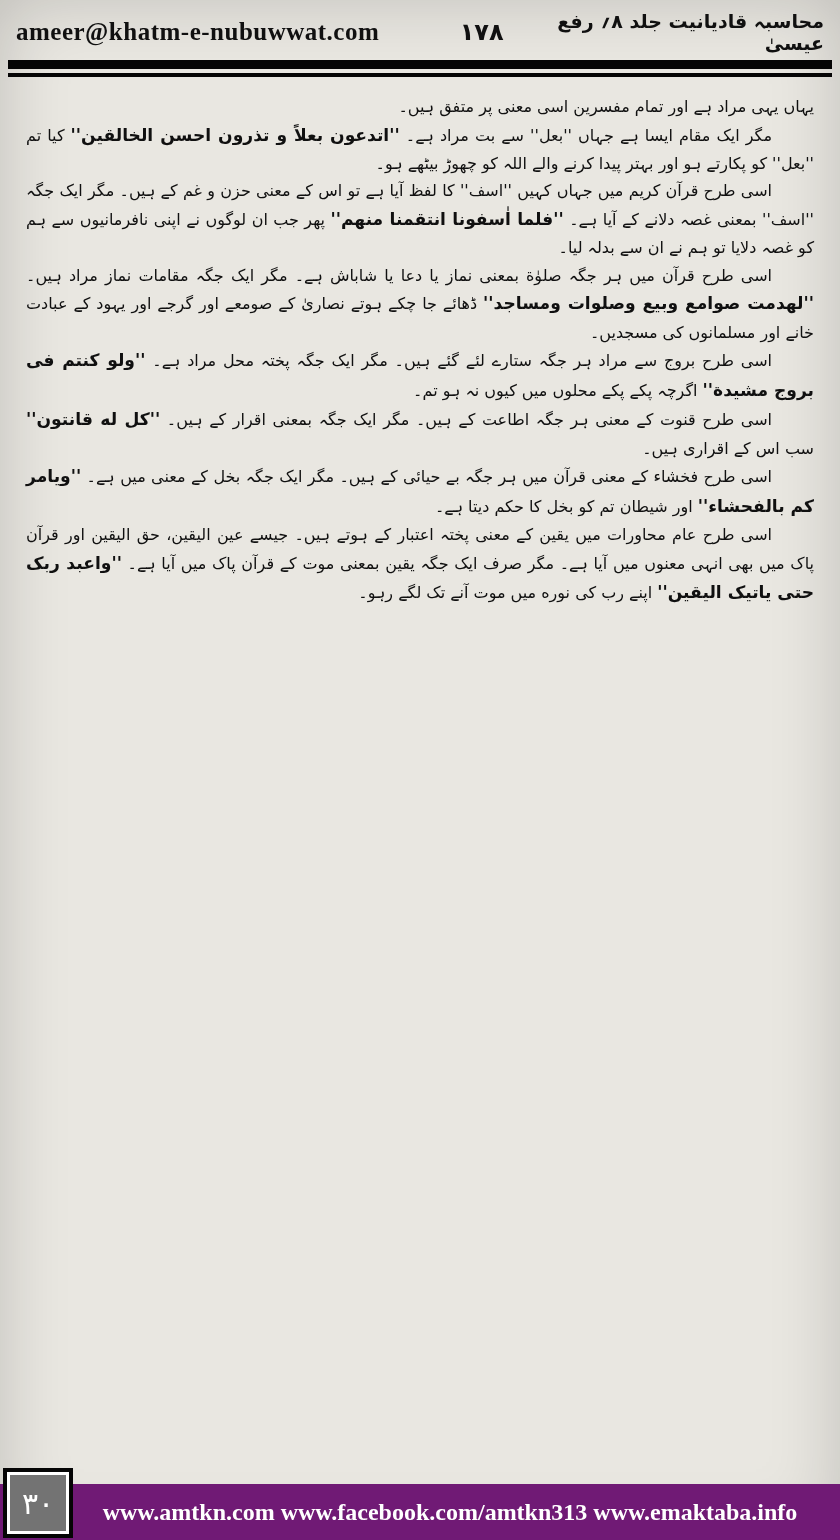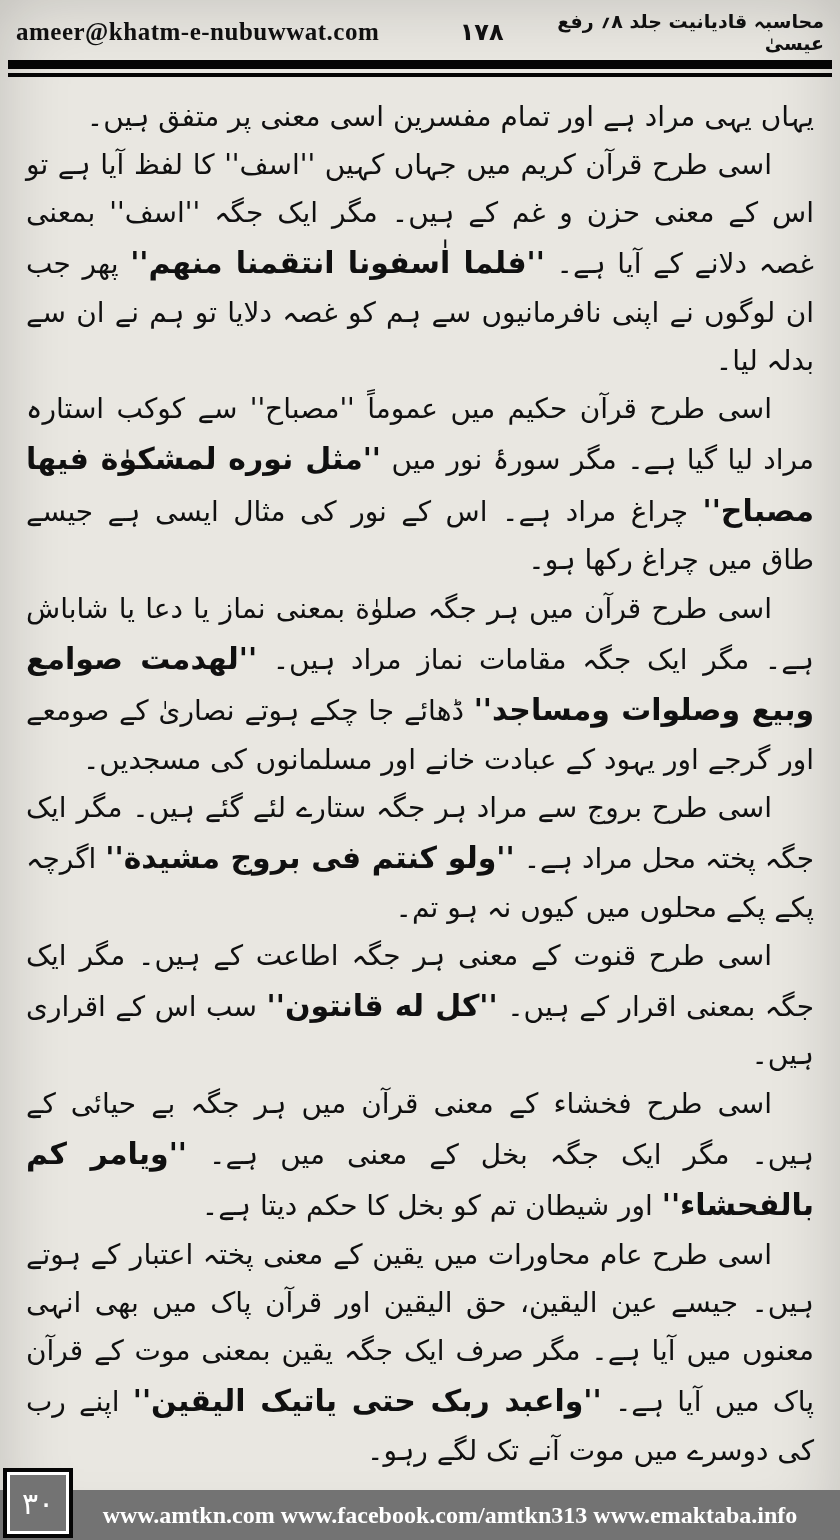--- a/index.html
+++ b/index.html
@@ -34,35 +34,35 @@
   .header-rule{
     margin:4px 8px 0 8px;
     height:4px;
     border-top:9px solid #050505;
     border-bottom:4px solid #050505;
   }
   
   .body-text{
     direction:rtl;
     padding:16px 26px 0 26px;
-    font-size:28px;
+    font-size:16px;
     line-height:1.72;
     text-align:justify;
   }
   .body-text p{margin:0;}
   .body-text p.indent{text-indent:42px;}
   .quran{
     font-weight:bold;
     font-size:1.07em;
   }
   
   .footer{
     position:absolute;left:0;right:0;bottom:0;
-    height:50px;
-    background:#737373;
+    height:56px;
+    background:#701a75;
     display:flex;align-items:center;justify-content:center;
   }
   .footer-links{
     color:#ffffff;
     font-family:"Liberation Serif",serif;
     font-weight:bold;
     font-size:24px;
     white-space:nowrap;
     direction:ltr;
     padding-left:60px;
@@ -89,27 +89,27 @@
   <div class="header">
     <div class="header-email">ameer@khatm-e-nubuwwat.com</div>
     <div class="header-pagenum">۱۷۸</div>
     <div class="header-title">محاسبہ قادیانیت جلد ۸؍ رفع عیسیٰ</div>
   </div>
 
   <div class="header-rule"></div>
 
   <div class="body-text">
       <p><span>یہاں یہی مراد ہے اور تمام مفسرین اسی معنی پر متفق ہیں۔</span></p>
+      <p class="indent"><span>مگر ایک مقام ایسا ہے جہاں ''بعل'' سے بت مراد ہے۔ </span><span class="quran">''اتدعون بعلاً و تذرون احسن الخالقین''</span><span> کیا تم ''بعل'' کو پکارتے ہو اور بہتر پیدا کرنے والے اللہ کو چھوڑ بیٹھے ہو۔</span></p>
       <p class="indent"><span>اسی طرح قرآن کریم میں جہاں کہیں ''اسف'' کا لفظ آیا ہے تو اس کے معنی حزن و غم کے ہیں۔ مگر ایک جگہ ''اسف'' بمعنی غصہ دلانے کے آیا ہے۔ </span><span class="quran">''فلما اٰسفونا انتقمنا منهم''</span><span> پھر جب ان لوگوں نے اپنی نافرمانیوں سے ہم کو غصہ دلایا تو ہم نے ان سے بدلہ لیا۔</span></p>
-      <p class="indent"><span>اسی طرح قرآن حکیم میں عموماً ''مصباح'' سے کوکب استارہ مراد لیا گیا ہے۔ مگر سورۂ نور میں </span><span class="quran">''مثل نوره لمشکوٰة فیها مصباح''</span><span> چراغ مراد ہے۔ اس کے نور کی مثال ایسی ہے جیسے طاق میں چراغ رکھا ہو۔</span></p>
       <p class="indent"><span>اسی طرح قرآن میں ہر جگہ صلوٰة بمعنی نماز یا دعا یا شاباش ہے۔ مگر ایک جگہ مقامات نماز مراد ہیں۔ </span><span class="quran">''لهدمت صوامع وبیع وصلوات ومساجد''</span><span> ڈھائے جا چکے ہوتے نصاریٰ کے صومعے اور گرجے اور یہود کے عبادت خانے اور مسلمانوں کی مسجدیں۔</span></p>
       <p class="indent"><span>اسی طرح بروج سے مراد ہر جگہ ستارے لئے گئے ہیں۔ مگر ایک جگہ پختہ محل مراد ہے۔ </span><span class="quran">''ولو کنتم فی بروج مشیدة''</span><span> اگرچہ پکے پکے محلوں میں کیوں نہ ہو تم۔</span></p>
       <p class="indent"><span>اسی طرح قنوت کے معنی ہر جگہ اطاعت کے ہیں۔ مگر ایک جگہ بمعنی اقرار کے ہیں۔ </span><span class="quran">''کل له قانتون''</span><span> سب اس کے اقراری ہیں۔</span></p>
       <p class="indent"><span>اسی طرح فخشاء کے معنی قرآن میں ہر جگہ بے حیائی کے ہیں۔ مگر ایک جگہ بخل کے معنی میں ہے۔ </span><span class="quran">''ویامر کم بالفحشاء''</span><span> اور شیطان تم کو بخل کا حکم دیتا ہے۔</span></p>
-      <p class="indent"><span>اسی طرح عام محاورات میں یقین کے معنی پختہ اعتبار کے ہوتے ہیں۔ جیسے عین الیقین، حق الیقین اور قرآن پاک میں بھی انہی معنوں میں آیا ہے۔ مگر صرف ایک جگہ یقین بمعنی موت کے قرآن پاک میں آیا ہے۔ </span><span class="quran">''واعبد ربک حتی یاتیک الیقین''</span><span> اپنے رب کی دوسرے میں موت آنے تک لگے رہو۔</span></p>
+      <p class="indent"><span>اسی طرح عام محاورات میں یقین کے معنی پختہ اعتبار کے ہوتے ہیں۔ جیسے عین الیقین، حق الیقین اور قرآن پاک میں بھی انہی معنوں میں آیا ہے۔ مگر صرف ایک جگہ یقین بمعنی موت کے قرآن پاک میں آیا ہے۔ </span><span class="quran">''واعبد ربک حتی یاتیک الیقین''</span><span> اپنے رب کی نوره میں موت آنے تک لگے رہو۔</span></p>
     </div>
 
   <div class="footer">
     <div class="footer-links">www.amtkn.com www.facebook.com/amtkn313 www.emaktaba.info</div>
   </div>
 
   <div class="footer-num-box">۳۰</div>
 
 </div>
 

